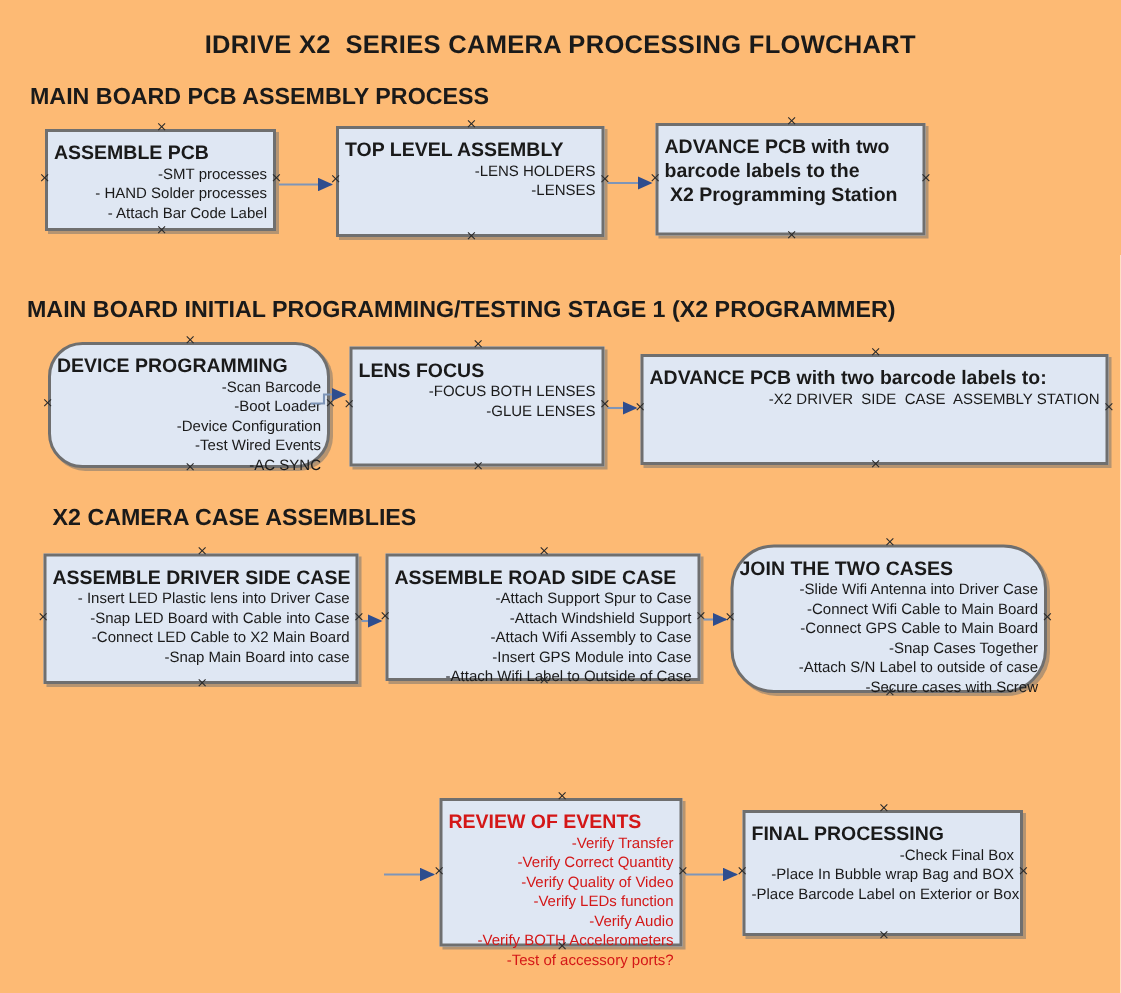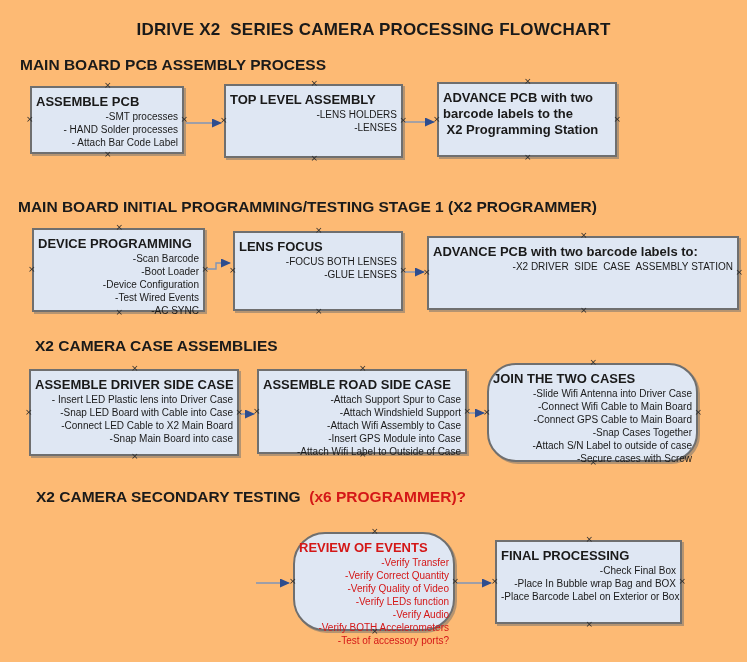--- a/index.html
+++ b/index.html
@@ -38,21 +38,20 @@
 </head>
 <body>
 
 <div id="canvas">
 
   <div class="page-title">IDRIVE X2  SERIES CAMERA PROCESSING FLOWCHART</div>
 
   <div class="sec-head" style="left:20px;top:56px;">MAIN BOARD PCB ASSEMBLY PROCESS</div>
   <div class="sec-head" style="left:18px;top:198px;">MAIN BOARD INITIAL PROGRAMMING/TESTING STAGE 1 (X2 PROGRAMMER)</div>
   <div class="sec-head" style="left:35px;top:337px;text-align:right;">X2 CAMERA CASE ASSEMBLIES</div>
-  <div class="sec-head" style="left:36px;top:488px;"><span>X2 CAMERA SECONDARY TESTING</span><span class="red-part">  (x6 PROGRAMMER)?</span></div>
 
   <div class="box" style="left:30px;top:86px;width:154px;height:68px;">
     <span class="h t"></span>
       <span class="h b"></span>
       <span class="h l"></span>
       <span class="h r"></span>
     <div class="bt">ASSEMBLE PCB</div>
     <div class="bl"> -SMT processes
 - HAND Solder processes
 - Attach Bar Code Label</div>
@@ -71,21 +70,21 @@
   <div class="box" style="left:437px;top:82px;width:180px;height:75px;">
     <span class="h t"></span>
       <span class="h b"></span>
       <span class="h l"></span>
       <span class="h r"></span>
     <div class="bt">ADVANCE PCB with two
 barcode labels to the
  X2 Programming Station</div>
   </div>
 
-  <div class="box" style="left:32px;top:228px;width:173px;height:84px;">
+  <div class="box" style="left:32px;top:228px;width:188px;height:84px;border-radius:23px;">
     <span class="h t"></span>
       <span class="h b"></span>
       <span class="h l"></span>
       <span class="h r"></span>
     <div class="bt">DEVICE PROGRAMMING</div>
     <div class="bl">-Scan Barcode
 -Boot Loader
 -Device Configuration
 -Test Wired Events
 -AC SYNC</div>
@@ -143,21 +142,21 @@
     <div class="bt">JOIN THE TWO CASES</div>
     <div class="bl">-Slide Wifi Antenna into Driver Case
 -Connect Wifi Cable to Main Board
 -Connect GPS Cable to Main Board
 -Snap Cases Together
 -Attach S/N Label to outside of case
 -Secure cases with Screw</div>
   </div>
 
 
-  <div class="box red" style="left:293px;top:532px;width:162px;height:99px;border-radius:32px;">
+  <div class="box red" style="left:293px;top:532px;width:162px;height:99px;">
     <span class="h t"></span>
       <span class="h b"></span>
       <span class="h l"></span>
       <span class="h r"></span>
     <div class="bt">REVIEW OF EVENTS</div>
     <div class="bl">-Verify Transfer
 -Verify Correct Quantity
 -Verify Quality of Video
 -Verify LEDs function
 -Verify Audio

